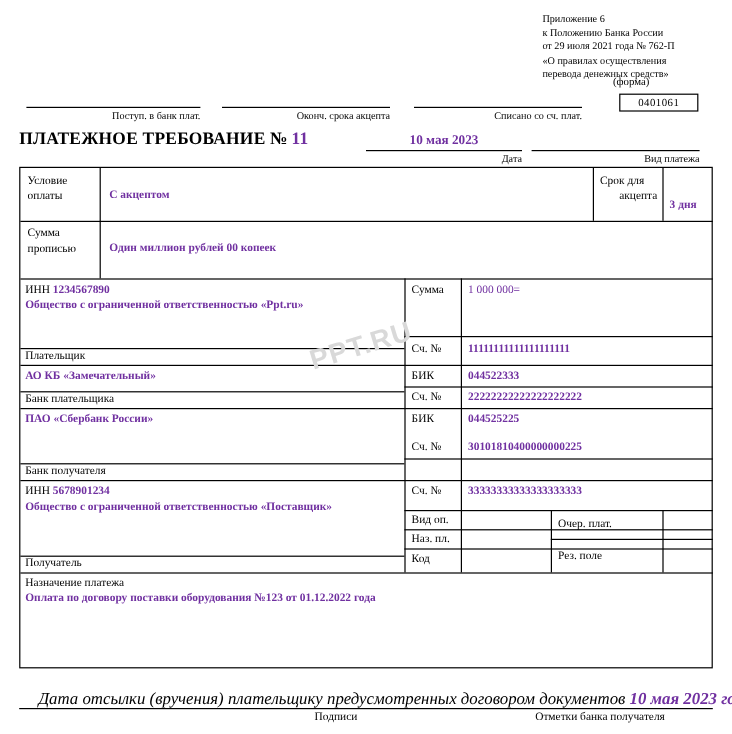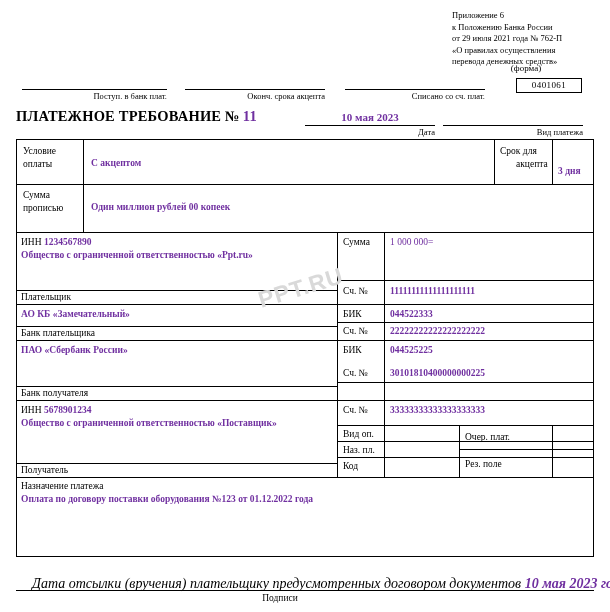--- a/index.html
+++ b/index.html
@@ -327,16 +327,17 @@
     <div class="org-name" style="left:4px; top:353px;">Оплата по договору поставки оборудования №123 от 01.12.2022 года</div>
 
   </div>
 
   <div class="footer-line">
     <span>Дата отсылки (вручения) плательщику предусмотренных договором документов</span>
     <b>10 мая 2023 года</b>
   </div>
   <div class="footer-rule"></div>
   <div class="footer-sig" style="left:190px; width:180px;">Подписи</div>
+  <div class="footer-sig" style="left:400px; width:200px;">Отметки банка получателя</div>
 
   <div class="watermark">PPT.RU</div>
 
 </div>
 
 </body></html>

